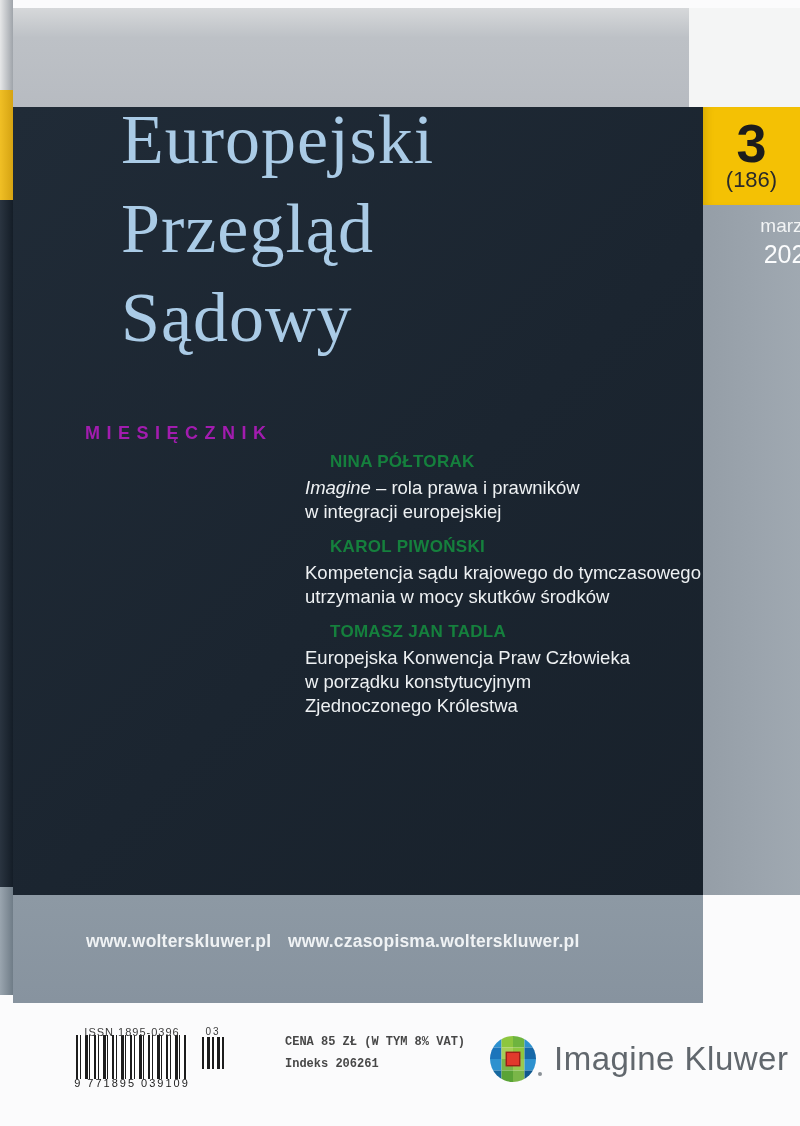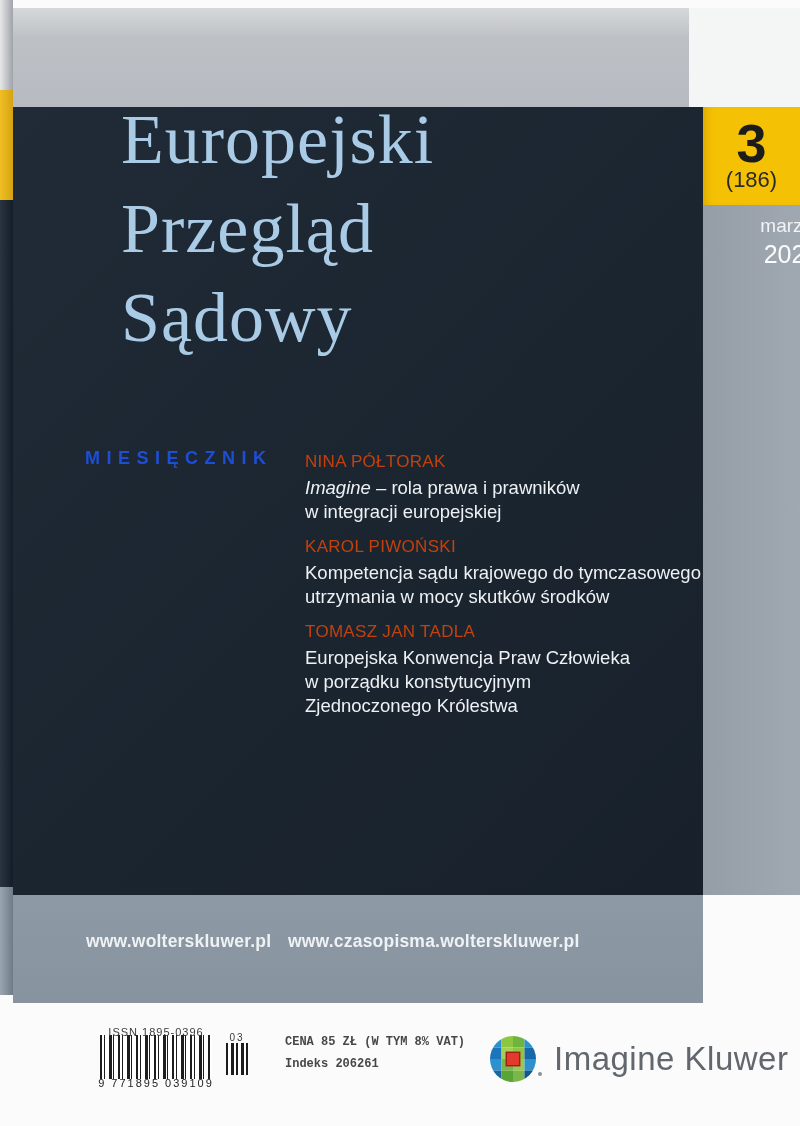--- a/index.html
+++ b/index.html
@@ -55,32 +55,32 @@
   .url-2{left:288px;}
 
   
   .title{
     position:absolute;left:81px;top:95px;
     font-family:"Liberation Serif",serif;
     font-size:70px;line-height:89px;color:#aacbe6;letter-spacing:1px;margin-left:40px;
   }
   .subtitle{
     position:absolute;left:85px;top:423px;
-    font-size:18px;font-weight:bold;letter-spacing:6.5px;color:#1d4ed8;margin-top:25px;
+    font-size:18px;font-weight:bold;letter-spacing:6.5px;color:#a21caf;
   }
   .articles{position:absolute;left:305px;top:452px;width:400px;}
   .article{margin-bottom:13px;}
   .article-author{
-    font-size:17px;font-weight:normal;color:#c2410c;line-height:20px;margin-bottom:4px;letter-spacing:.3px;
+    font-size:17px;font-weight:bold;color:#15803d;line-height:20px;margin-bottom:4px;letter-spacing:.3px;margin-left:25px;
   }
   .article-line{font-size:18.5px;color:#eef1f3;line-height:24px;}
   .italic{font-style:italic;}
 
   
-  .barcode-wrap{position:absolute;left:72px;top:1026px;display:flex;align-items:center;margin-left:24px;}
+  .barcode-wrap{position:absolute;left:72px;top:1026px;display:flex;align-items:flex-start;}
   .barcode-main{width:120px;}
   .issn-label{font-size:11px;color:#3b3b3b;letter-spacing:1px;text-align:center;margin-bottom:-3px;}
   .bars{
     height:44px;width:112px;margin:0 auto;
     background:repeating-linear-gradient(90deg,
       #1d1d1d 0 2px,#fff 2px 4px,#1d1d1d 4px 5px,#fff 5px 9px,
       #1d1d1d 9px 12px,#fff 12px 13px,#1d1d1d 13px 14px,#fff 14px 18px);
   }
   .barcode-digits{font-size:11px;color:#222;letter-spacing:2px;text-align:center;margin-top:-2px;}
   .barcode-addon{width:26px;margin-left:8px;margin-bottom:8px;}

